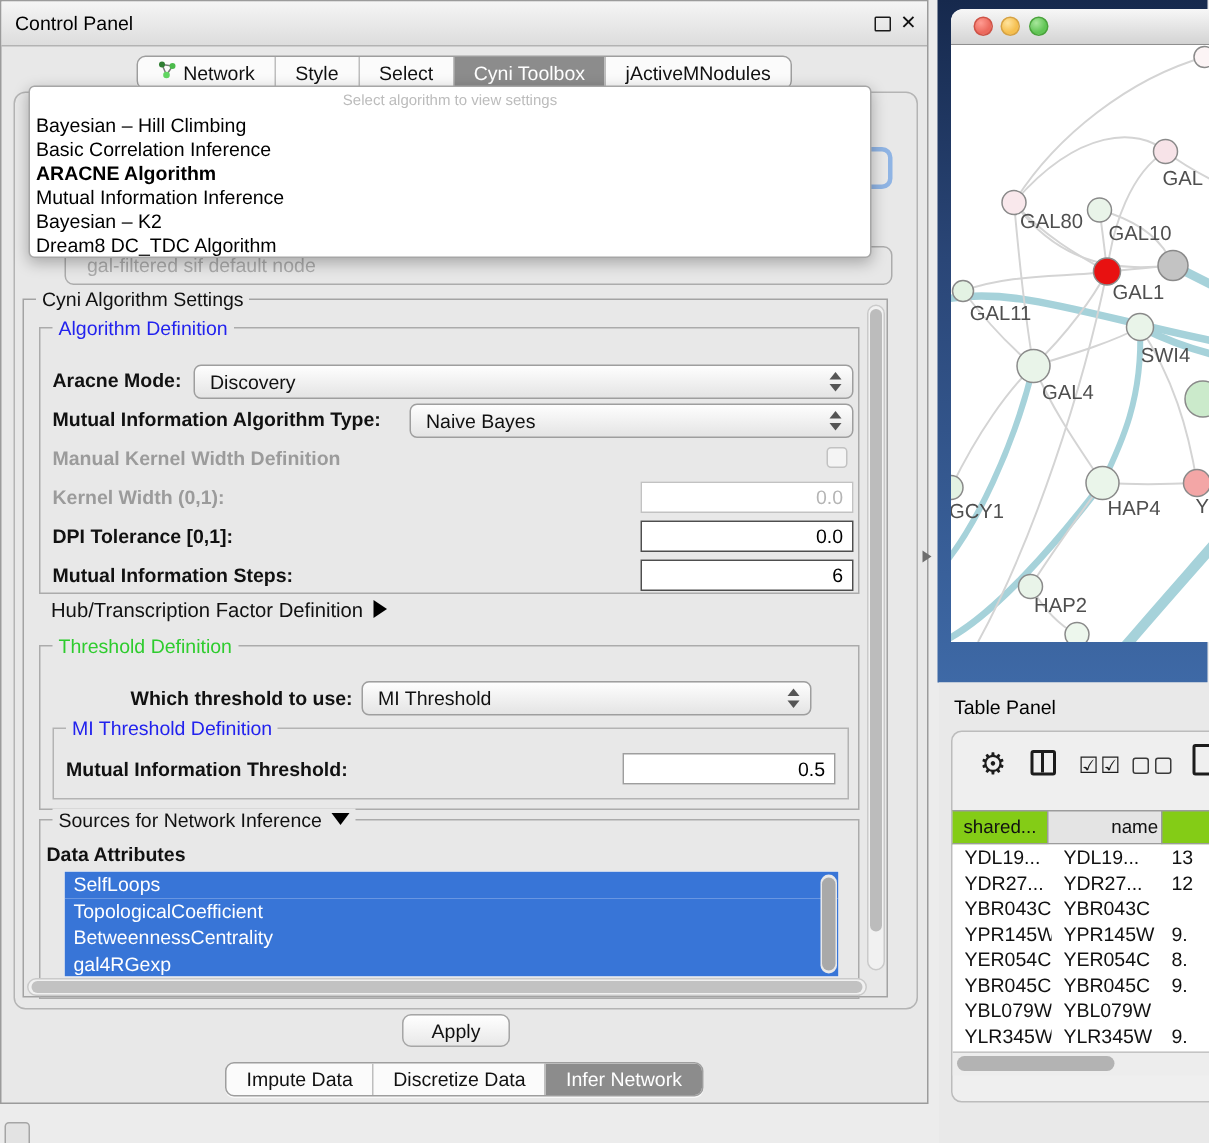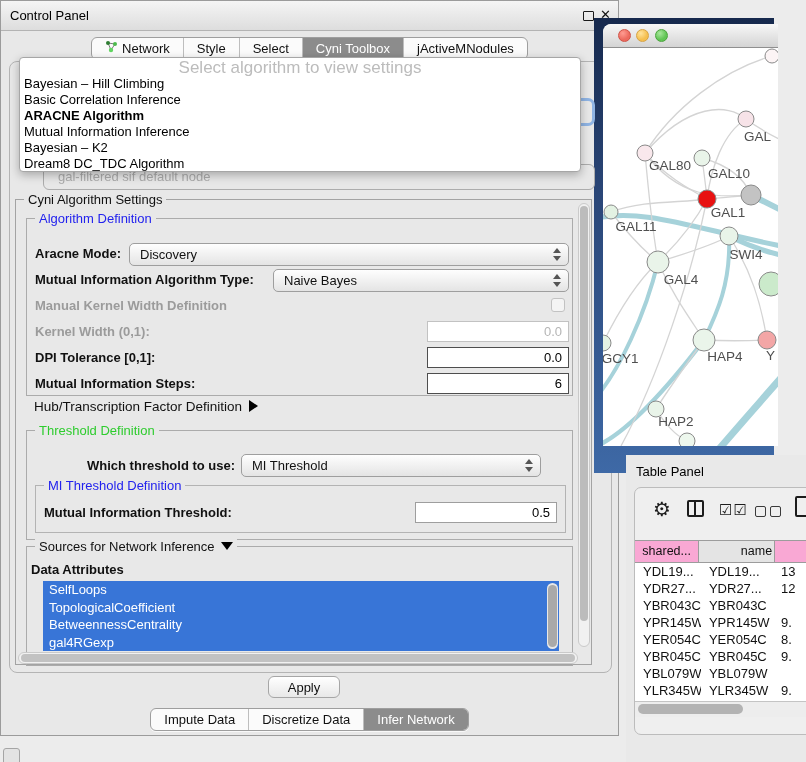--- a/index.html
+++ b/index.html
@@ -62,32 +62,32 @@
   
   .vscroll{position:absolute;width:12px;background:#F1F1F1;border:1px solid #CACACA;border-radius:7px;box-sizing:border-box;}
   .vscroll .thumb{position:absolute;left:1px;right:1px;top:2px;height:94%;background:#BCBCBC;border-radius:6px;}
   .hscroll{position:absolute;height:12px;background:#F1F1F1;border:1px solid #CACACA;border-radius:7px;box-sizing:border-box;}
   .hscroll .thumb{position:absolute;top:1px;bottom:1px;left:2px;right:2px;background:#C2C2C2;border-radius:6px;}
 
   .apply-btn{position:absolute;left:267px;top:675px;width:72px;height:22px;border:1px solid #A6A6A6;border-radius:6px;background:linear-gradient(#FFFFFF,#E8E8E8);font-size:13px;font-family:inherit;color:#111;}
 
   
   .algo-popup{left:18px;top:56px;width:562px;height:115px;background:#FFF;border:1px solid #A6A6A6;border-radius:4px;box-shadow:0 3px 10px rgba(0,0,0,.28);z-index:40;box-sizing:border-box;}
-  .popup-header{text-align:center;color:#BCBCBC;font-size:17px;line-height:17px;margin-top:1px;}
+  .popup-header{text-align:center;color:#BCBCBC;font-size:10px;line-height:17px;margin-top:1px;}
   .popup-item{font-size:13px;line-height:16.1px;padding-left:4px;color:#000;white-space:nowrap;}
   .popup-item.bold{font-weight:bold;}
 
   .hidden-combo{left:42px;top:163px;width:552px;height:26px;border:1px solid #ACACAC;border-radius:6px;background:#E7E7E7;z-index:5;box-sizing:border-box;font-size:13px;line-height:24px;color:#ABABAB;padding-left:14px;}
   .focus-stub{left:566px;top:97px;width:28px;height:28px;border:3px solid #8FB4E4;border-radius:7px;background:#E8E8E8;z-index:5;box-sizing:border-box;}
 
   .corner-btn{left:3px;top:748px;width:15px;height:16px;border:1px solid #A5A5A5;border-radius:3px;background:#E3E3E3;}
   .split-arrow{left:615px;top:367px;width:0;height:0;border-top:4px solid transparent;border-bottom:4px solid transparent;border-left:6px solid #6E6E6E;}
 
   
-  .net-frame{left:594px;top:0;width:180px;height:455px;background:linear-gradient(180deg,#16294D 0%,#2A4677 38%,#3E69A6 100%);margin-top:18px;}
+  .net-frame{left:625px;top:0;width:180px;height:455px;background:linear-gradient(180deg,#16294D 0%,#2A4677 38%,#3E69A6 100%);}
   .net-window{position:absolute;left:9px;top:6px;width:175px;height:422px;background:#FFF;border-top-left-radius:8px;overflow:hidden;}
   .net-titlebar{position:absolute;left:0;top:0;right:0;height:23px;background:linear-gradient(#F7F7F7,#D4D4D4);border-bottom:1px solid #8F8F8F;border-top-left-radius:8px;}
   .light{position:absolute;top:5px;width:13px;height:13px;border-radius:50%;box-sizing:border-box;}
   .light.red{left:15px;background:radial-gradient(circle at 35% 30%,#FF9C92,#EC6A5E 60%);border:1px solid #CE5347;}
   .light.yellow{left:33px;background:radial-gradient(circle at 35% 30%,#FFE39C,#F5BF4F 60%);border:1px solid #D6A243;}
   .light.green{left:52px;background:radial-gradient(circle at 35% 30%,#A8E79C,#61C555 60%);border:1px solid #4AA33C;}
   .net-canvas{position:absolute;left:0;top:24px;width:175px;height:398px;background:#FFF;}
   .net-canvas svg text{font-family:"Liberation Sans","DejaVu Sans",sans-serif;font-size:13.5px;fill:#4F4F4F;}
 
   
@@ -99,21 +99,21 @@
   .gear-ico{left:18px;top:9px;font-size:20px;}
   .cols-ico{left:52px;top:12px;width:17px;height:17px;border:2px solid #1C1C1C;border-radius:2px;box-sizing:border-box;}
   .cols-ico:before{content:"";position:absolute;left:5px;top:0;bottom:0;width:2px;background:#1C1C1C;}
   .checks-ico{left:84px;top:13px;font-size:15px;letter-spacing:1px;}
   .empties-ico{left:120px;top:15px;}
   .empties-ico i{display:inline-block;width:9px;height:9px;border:1.5px solid #3A3A3A;border-radius:2px;margin-right:4px;}
   .doc-ico{left:160px;top:8px;width:17px;height:21px;border:2px solid #1C1C1C;border-radius:2px;box-sizing:border-box;}
 
   .tp-header{position:absolute;left:0;top:52px;right:0;height:23px;display:flex;}
   .th{box-sizing:border-box;border:1px solid #9C9C9C;margin-left:-1px;font-size:12.5px;line-height:21px;text-align:center;color:#111;overflow:hidden;white-space:nowrap;}
-  .th.accent{background:#f9a8d4;}
+  .th.accent{background:#84cc16;}
   .th.plainbg{background:#E4E4E4;padding-left:40px;}
   .tp-rows{position:absolute;left:0;top:75px;right:0;height:138px;background:#FFF;overflow:hidden;}
   .tr{display:flex;height:17px;line-height:17px;font-size:13px;color:#111;}
   .td{box-sizing:border-box;padding-left:8px;overflow:hidden;white-space:nowrap;}
   .tp-hscroll{position:absolute;left:0;top:213px;right:0;height:15px;background:#EDEDED;border-top:1px solid #C4C4C4;}
   .tp-hscroll .thumb{position:absolute;left:3px;top:2px;width:105px;height:10px;background:#B3B3B3;border-radius:5px;}
 </style>
 </head>
 <body>
 

